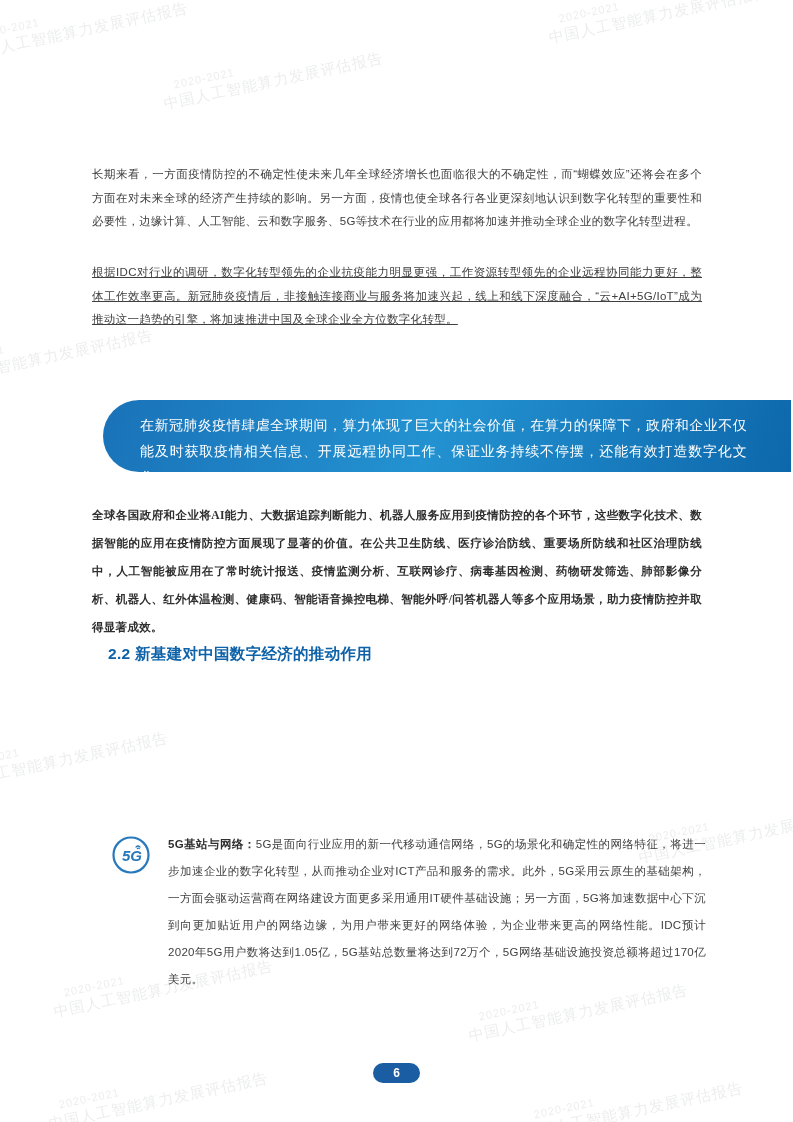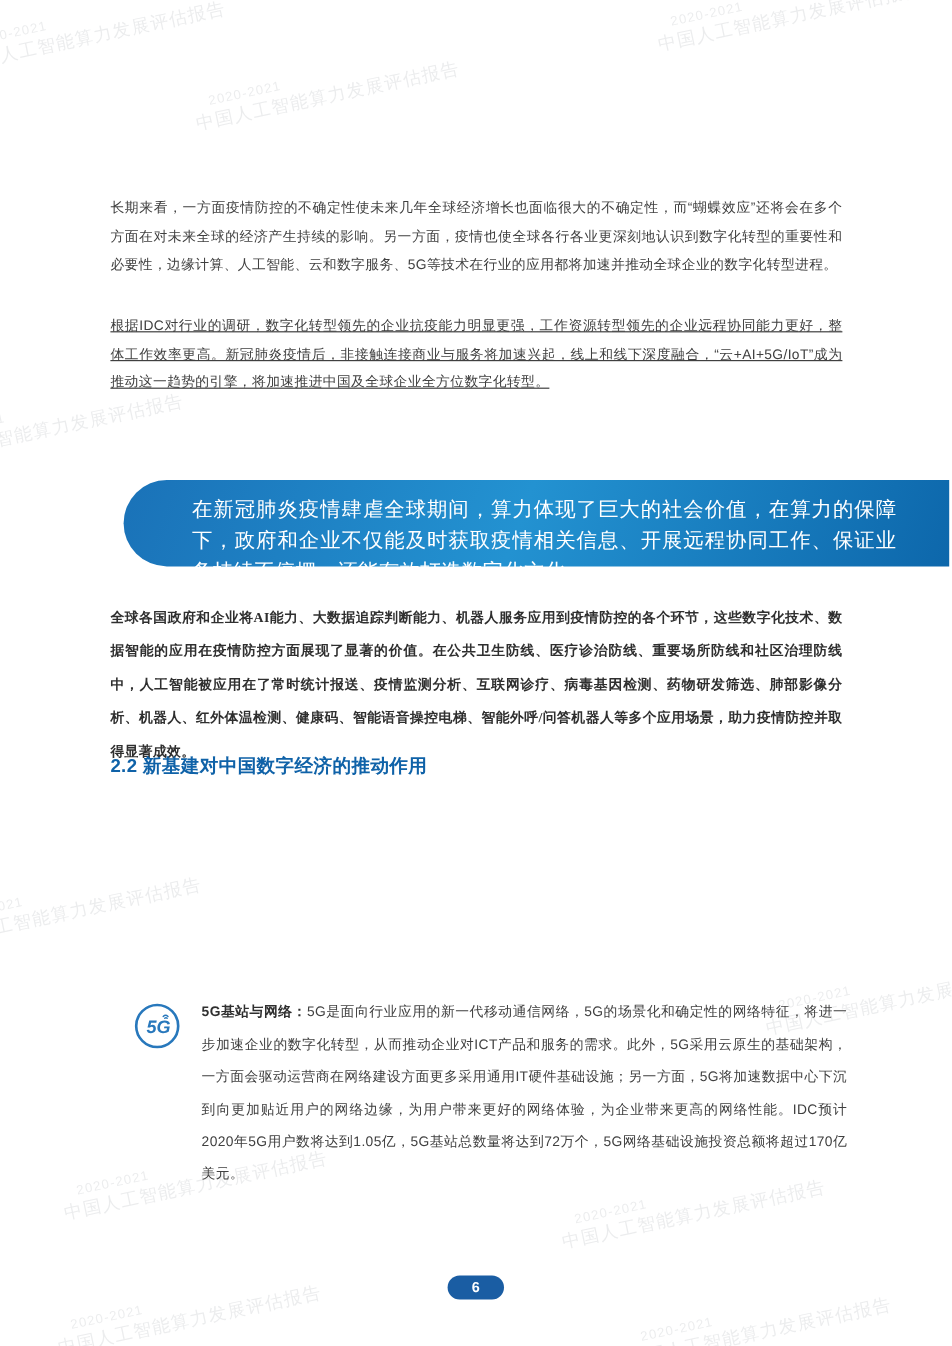--- a/index.html
+++ b/index.html
@@ -38,33 +38,32 @@
     left:103px;top:400px;
     width:688px;height:72px;
     border-radius:36px 0 0 36px;
     background:linear-gradient(110deg,#1a72b8 0%,#2392d1 48%,#0d67ab 100%);
     box-sizing:border-box;
   }
   .callout-text{
     position:absolute;
     left:37px;right:44px;top:12px;
     color:#ffffff;
-    font-size:17px;
+    font-size:14px;
     line-height:26px;
     text-align:justify;
     letter-spacing:0.3px;
-    margin-left:20px;
   }
   .section-heading{
     position:absolute;
     left:92px;top:628px;
     font-size:15.5px;
     font-weight:bold;
     color:#0f62a8;
-    margin:0;
+    margin:16px;
     letter-spacing:0.3px;
   }
   .item-5g-text{
     position:absolute;
     left:168px;top:831px;width:538px;
     font-size:11.5px;
     line-height:27px;
     color:#404040;
     text-align:justify;
     letter-spacing:0.3px;

